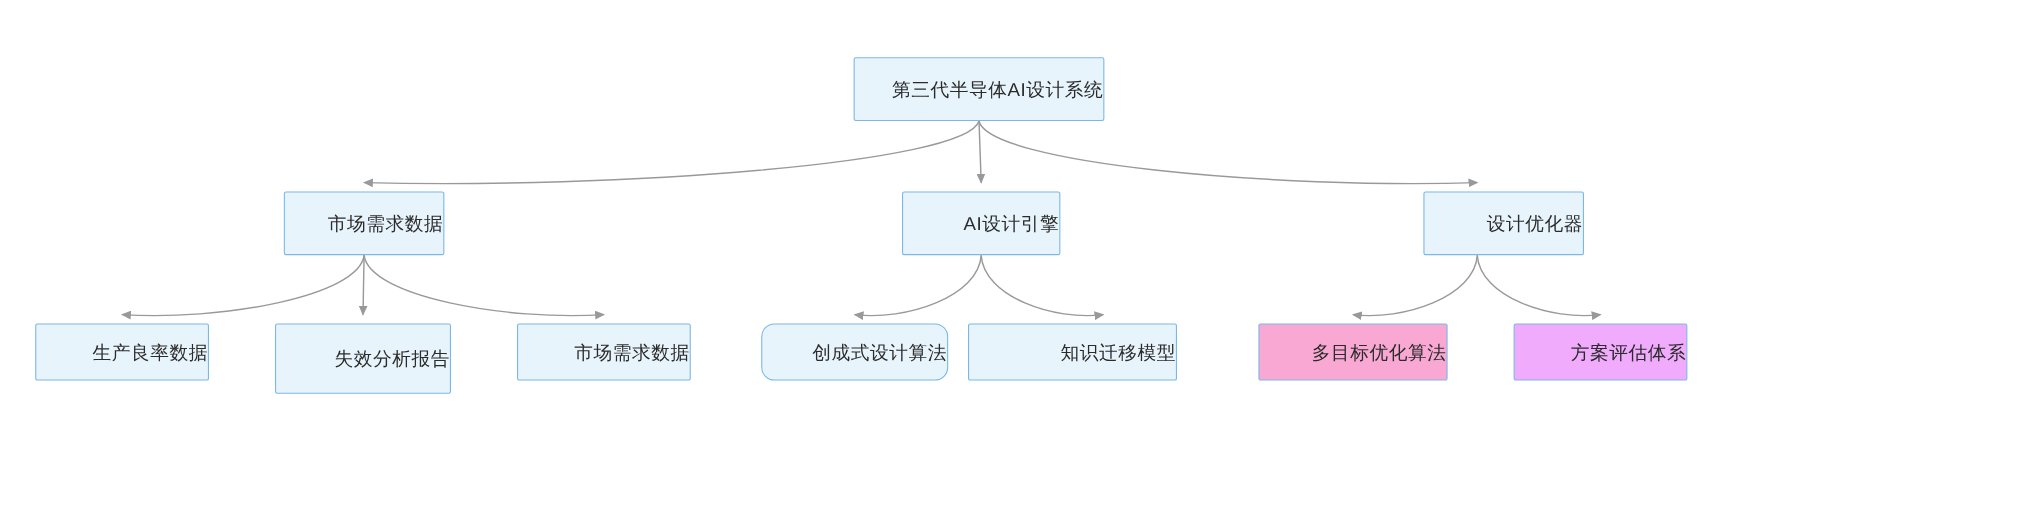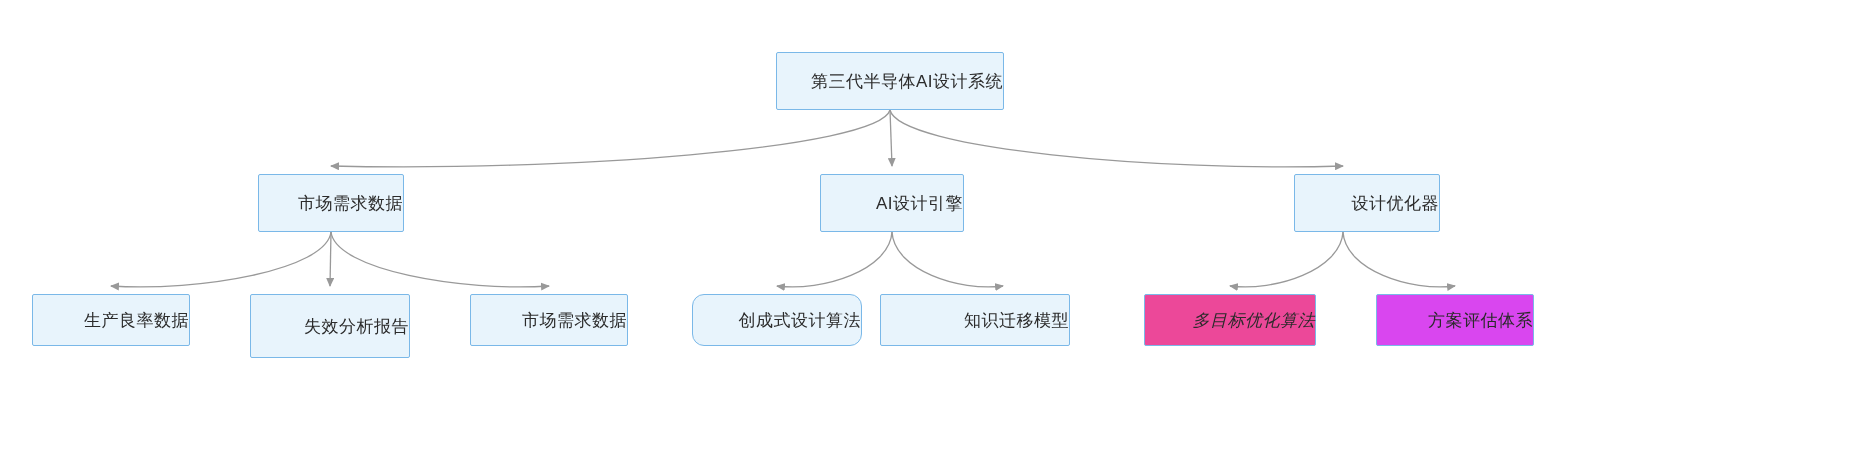--- a/index.html
+++ b/index.html
@@ -93,21 +93,21 @@
       </div>
       <div class="node" style="left: 470px; top: 294px; width: 158px; height: 52px; background: rgb(232, 244, 252); border-color: rgb(122, 184, 232); color: rgb(43, 43, 43); padding-left: 20px;">
         <span class="node-label">市场需求数据</span>
       </div>
       <div class="node" style="left: 692px; top: 294px; width: 170px; height: 52px; background: rgb(232, 244, 252); border-color: rgb(122, 184, 232); color: rgb(43, 43, 43); border-radius: 12px;">
         <span class="node-label">创成式设计算法</span>
       </div>
       <div class="node" style="left: 880px; top: 294px; width: 190px; height: 52px; background: rgb(232, 244, 252); border-color: rgb(122, 184, 232); color: rgb(43, 43, 43);">
         <span class="node-label">知识迁移模型</span>
       </div>
-      <div class="node" style="left: 1144px; top: 294px; width: 172px; height: 52px; background: #ec4899; border-color: rgb(122, 184, 232); color: rgb(43, 43, 43); font-style: italic;">
+      <div class="node" style="left: 1144px; top: 294px; width: 172px; height: 52px; background: #f9a8d4; border-color: rgb(122, 184, 232); color: rgb(43, 43, 43);">
         <span class="node-label">多目标优化算法</span>
       </div>
-      <div class="node" style="left: 1376px; top: 294px; width: 158px; height: 52px; background: #d946ef; border-color: rgb(122, 184, 232); color: rgb(43, 43, 43);">
+      <div class="node" style="left: 1376px; top: 294px; width: 158px; height: 52px; background: #f0abfc; border-color: rgb(122, 184, 232); color: rgb(43, 43, 43);">
         <span class="node-label">方案评估体系</span>
       </div>
     </div>
 
 </div>
 
 </body></html>

